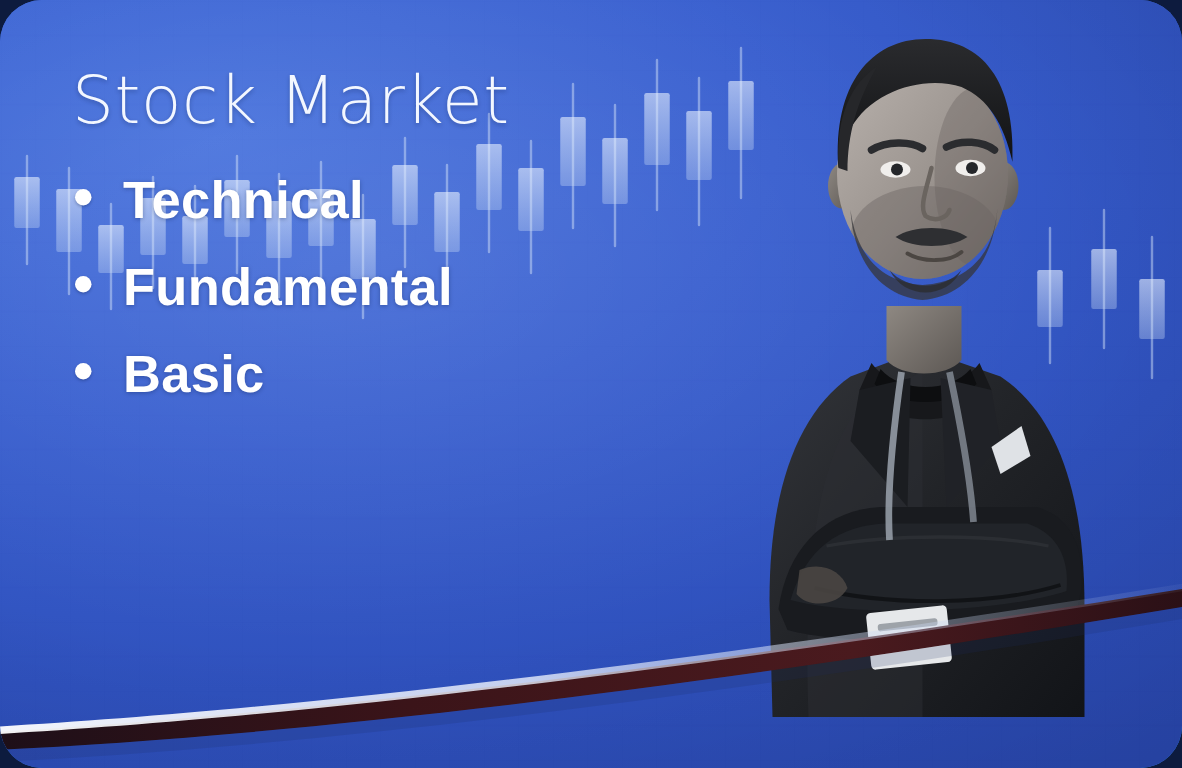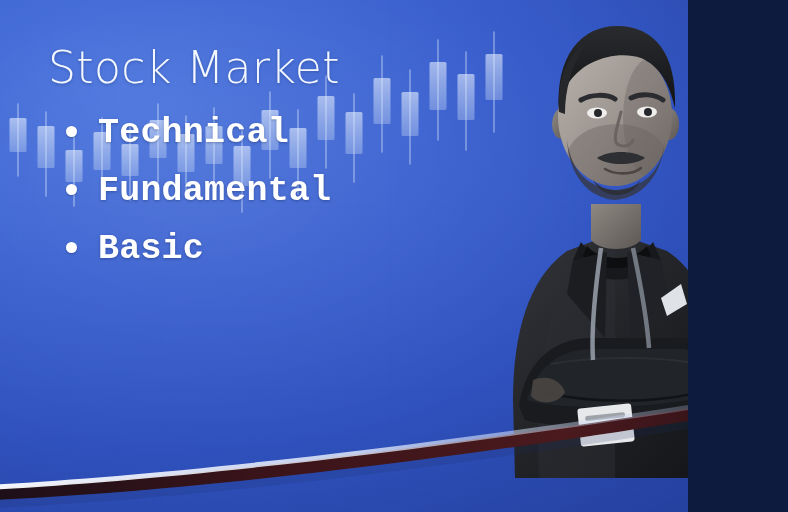--- a/index.html
+++ b/index.html
@@ -6,23 +6,24 @@
   * { margin:0; padding:0; box-sizing:border-box; }
   html, body {
     width:788px; height:512px;
     overflow:hidden;
     background:#0d1b3e;
     font-family:"Liberation Sans", sans-serif;
   }
 
   #banner {
     position:relative;
-    width:688px; height:512px;
+    width:788px; height:512px;
     overflow:hidden;
     isolation:isolate;
+    border-radius:28px;
   }
 
   
   .bg-base {
     position:absolute; inset:0;
     background:
       radial-gradient(125% 100% at 18% 18%, #4a74dd 0%, #3a60cf 38%, #2f51bd 72%, #2a49b2 100%);
   }
   
   .bg-bright {
@@ -80,30 +81,29 @@
     text-shadow:0 1px 3px rgba(10,25,70,.30);
     white-space:nowrap;
   }
   ul.bullets {
     list-style:none;
     margin-top:24px;
     padding-left:34px;
   }
   ul.bullets li {
     position:relative;
-    font-family:Liberation Mono, monospace;
+    font-family:Liberation Sans, sans-serif;
     font-weight:700;
     font-size:35px;
     line-height:1.0;
     letter-spacing:.2px;
     color:#ffffff;
     margin-bottom:23px;
     text-shadow:0 1px 3px rgba(10,25,70,.35);
     white-space:nowrap;
-    margin-left:16px;
   }
   ul.bullets li:last-child { margin-bottom:0; }
   ul.bullets li .dot {
     position:absolute;
     left:-32px;
     top:10px;
     width:11px; height:11px;
     border-radius:50%;
     background:#ffffff;
     box-shadow:0 1px 2px rgba(10,25,70,.30);

